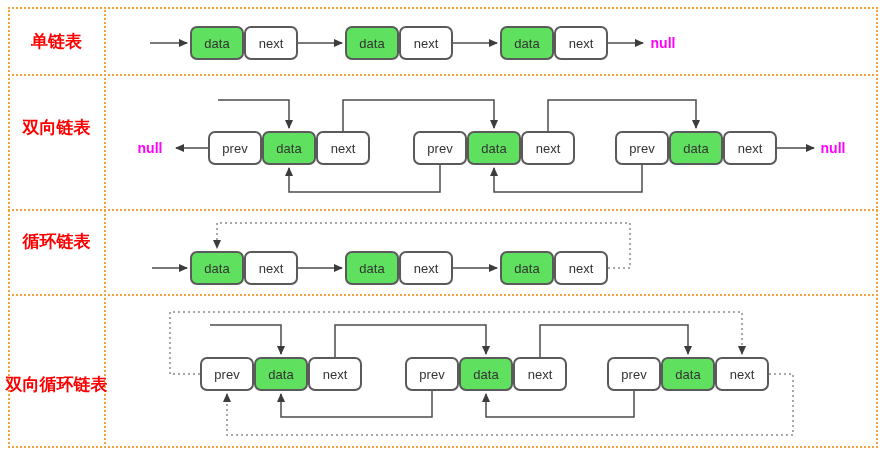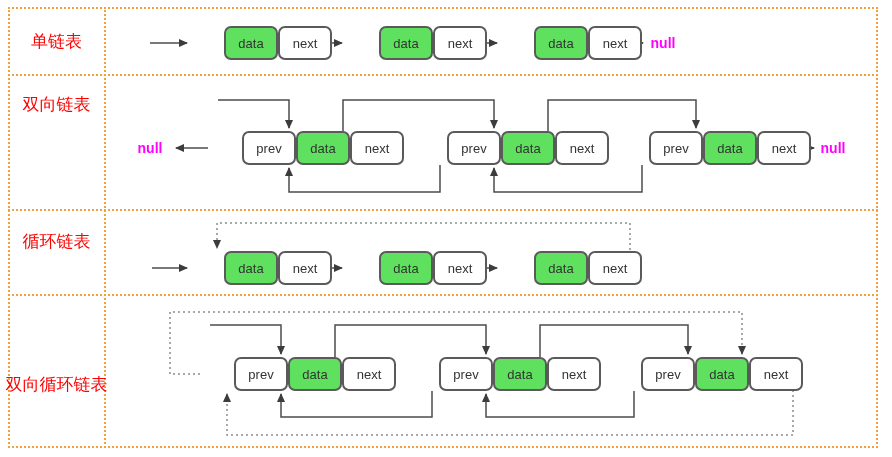--- a/index.html
+++ b/index.html
@@ -14,49 +14,49 @@
   .vline{
     position:absolute;left:104px;top:7px;height:441px;width:0;
     border-left:2px dotted #F2A13B;
   }
   .hline{
     position:absolute;left:8px;width:870px;height:0;
     border-top:2px dotted #F2A13B;
   }
   .row-label{
     position:absolute;left:8px;width:97px;transform:translateY(-50%);
-    text-align:center;color:#FF0000;font-weight:normal;font-size:17px;
+    text-align:center;color:#FF0000;font-weight:bold;font-size:17px;
     white-space:nowrap;display:flex;justify-content:center;
   }
   .cell{
     position:absolute;width:54px;height:34px;box-sizing:border-box;
     border:2px solid #5A5A5A;border-radius:7px;background:#ffffff;
     display:flex;align-items:center;justify-content:center;
-    font-size:13px;color:#333333;z-index:2;margin-left:34px;
+    font-size:13px;color:#333333;z-index:2;
   }
   .cell.green{background:#5FE05F;}
   .null-text{
     position:absolute;transform:translate(-50%,-50%);
     color:#FF00FF;font-weight:bold;font-size:14px;z-index:2;
   }
   svg.overlay{position:absolute;left:0;top:0;z-index:1;pointer-events:none;}
   .solid{fill:none;stroke:#4C4C4C;stroke-width:1.5;}
   .dotted{fill:none;stroke:#8C8C8C;stroke-width:1.5;stroke-dasharray:2 3;}
 </style>
 </head>
 <body>
 
 <div class="frame"></div>
 <div class="vline"></div>
 <div class="hline" style="top:74px"></div>
 <div class="hline" style="top:209px"></div>
 <div class="hline" style="top:294px"></div>
 
 <div class="row-label" style="top:41px">单链表</div>
-<div class="row-label" style="top:104px">双向链表</div>
+<div class="row-label" style="top:127px">双向链表</div>
 <div class="row-label" style="top:241px">循环链表</div>
 <div class="row-label" style="top:384px">双向循环链表</div>
 
 <svg class="overlay" width="892" height="457">
   <defs>
     <marker id="ah" markerWidth="10" markerHeight="10" refX="8" refY="4" orient="auto" markerUnits="userSpaceOnUse">
       <path d="M0,0 L9,4 L0,8 Z" fill="#3C3C3C"></path>
     </marker>
   </defs>
 

